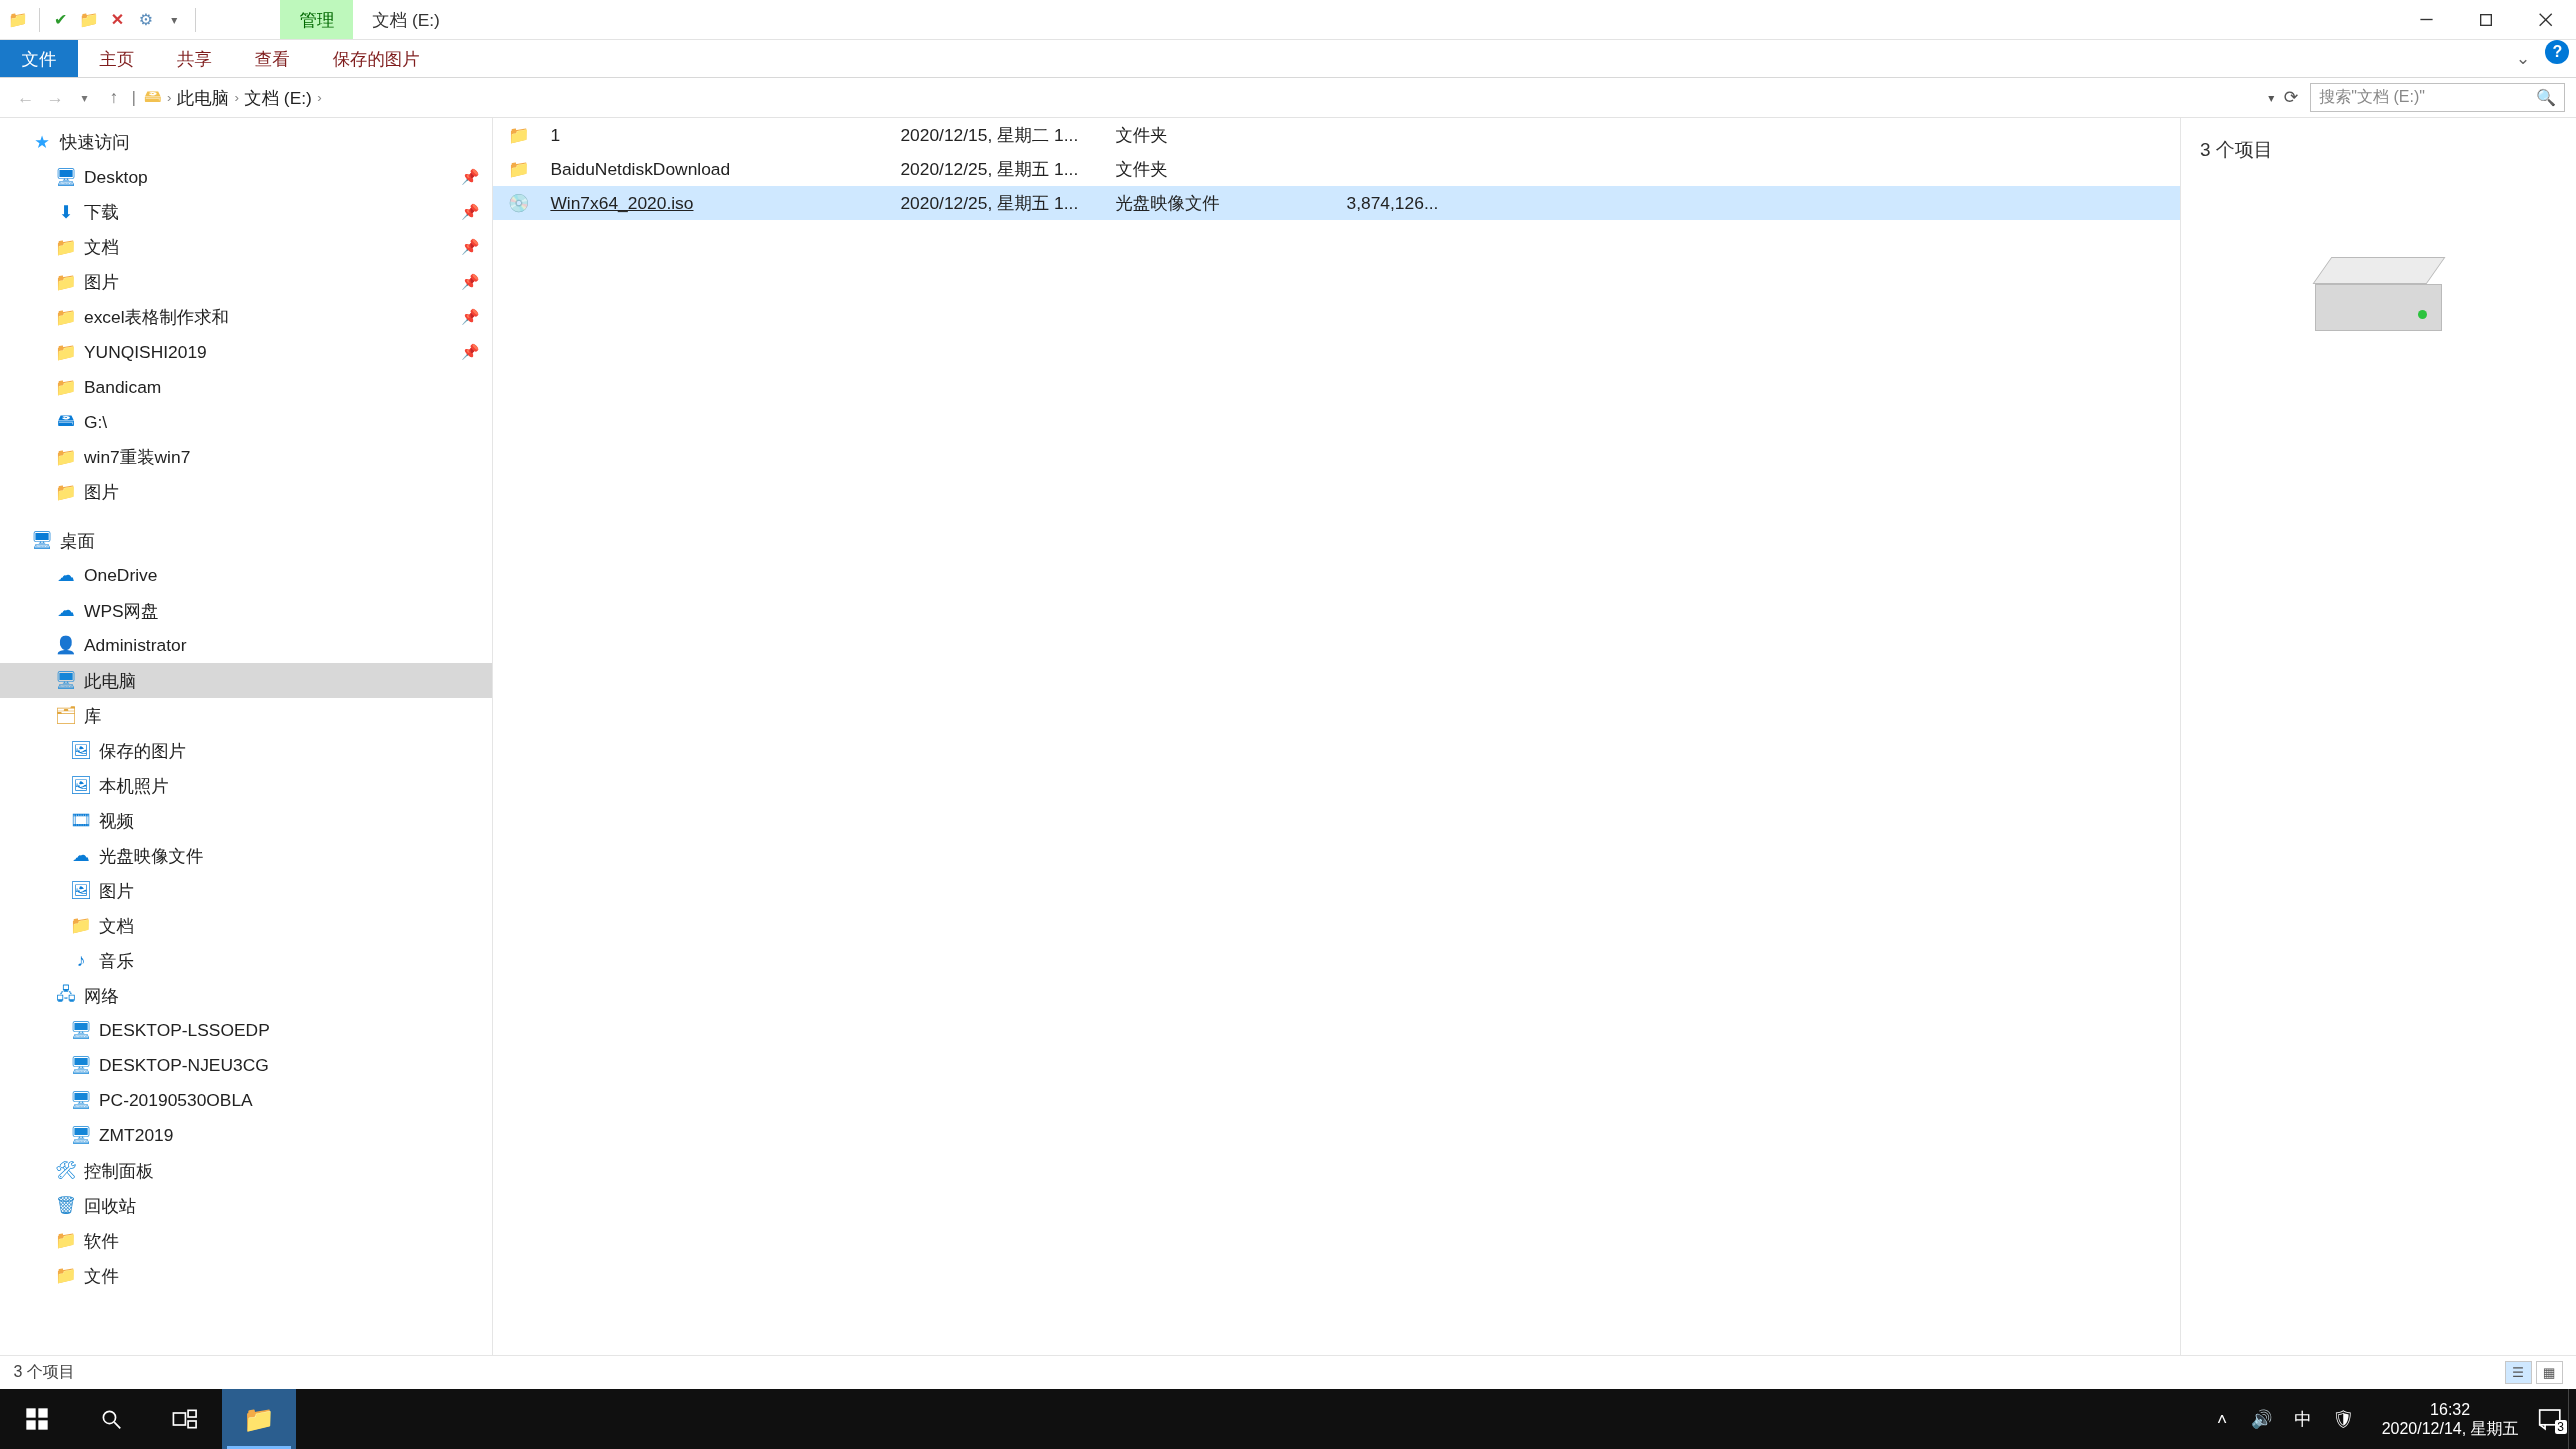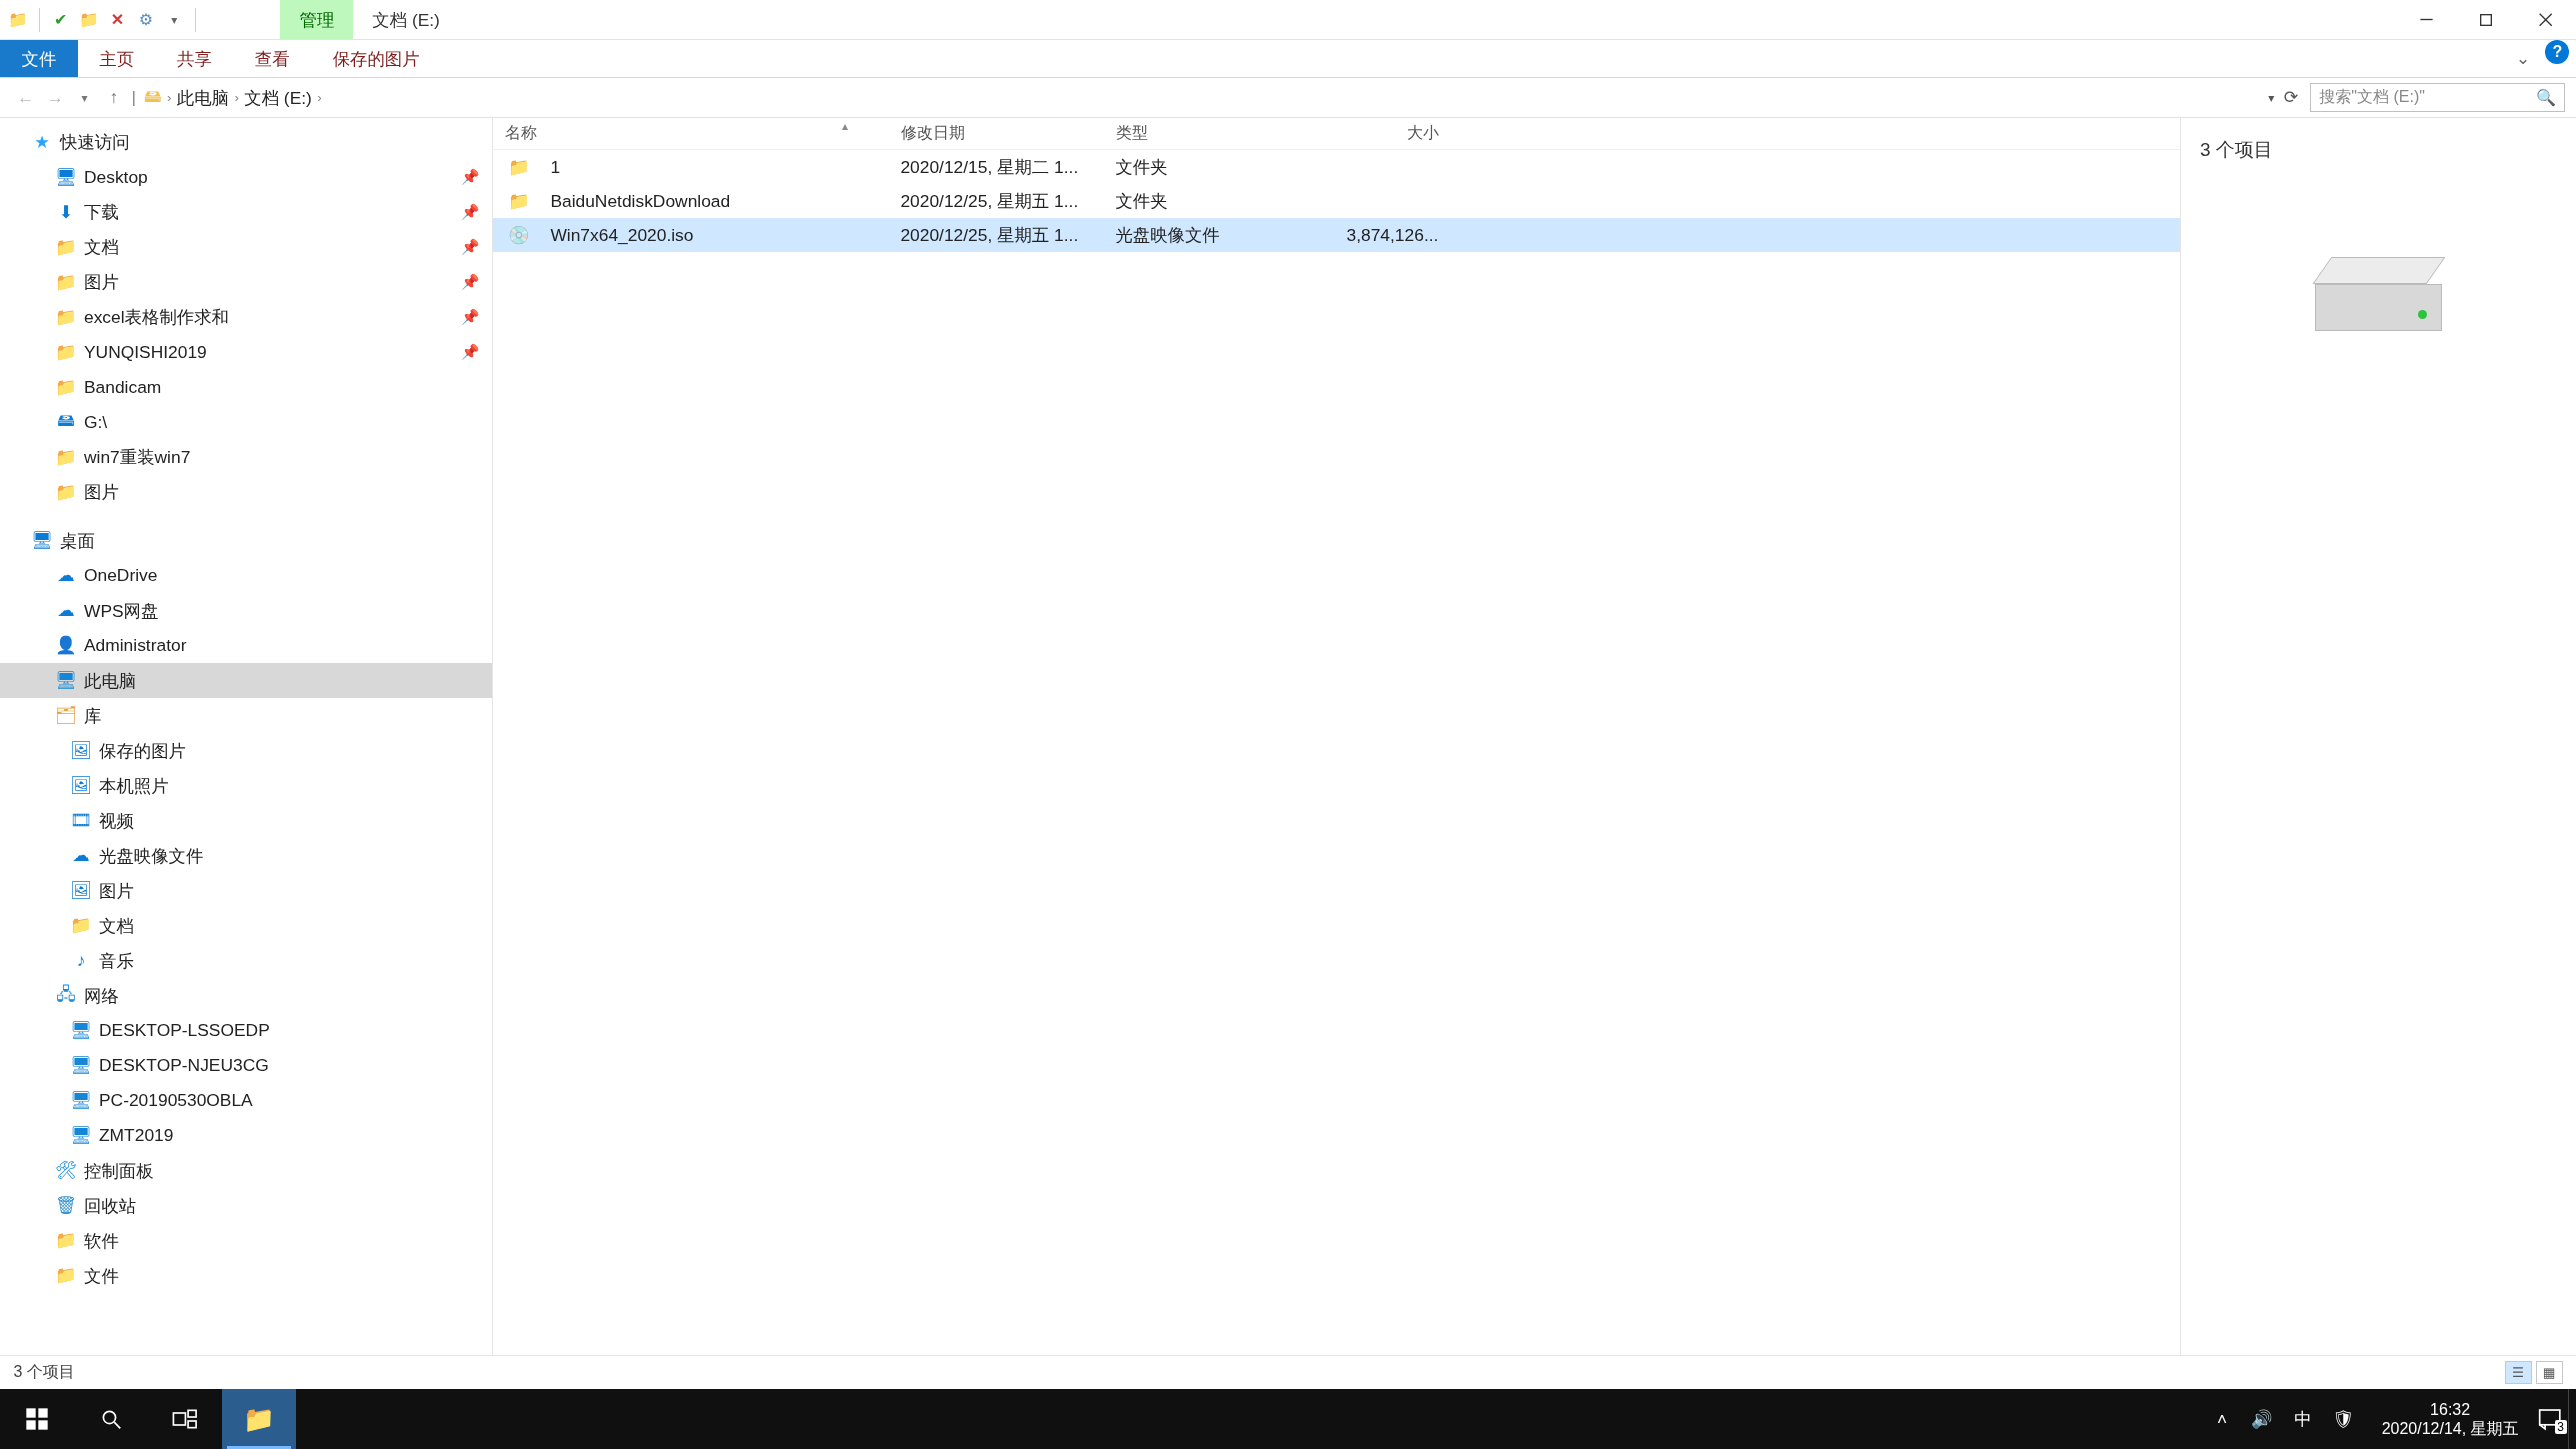--- a/index.html
+++ b/index.html
@@ -322,45 +322,38 @@
           <span>软件</span>
         </div>
     <div class="tree-item lv2">
           <span class="ico ic-folder">📁</span>
           <span>文件</span>
         </div>
   </div>
 
   <div class="filepane">
     <div class="listarea">
-      <div class="list-header">
-        <div class="col col-name">名称</div>
-        <span class="sort-indicator">▴</span>
-        <div class="col col-date">修改日期</div>
-        <div class="col col-type">类型</div>
-        <div class="col col-size">大小</div>
-      </div>
 
       <div class="row">
         <span class="ico ic-folder">📁</span>
         <div class="col col-name" style="width:350px;">1</div>
         <div class="col col-date">2020/12/15, 星期二 1...</div>
         <div class="col col-type">文件夹</div>
         <div class="col col-size"></div>
       </div>
       <div class="row">
         <span class="ico ic-folder">📁</span>
         <div class="col col-name" style="width:350px;">BaiduNetdiskDownload</div>
         <div class="col col-date">2020/12/25, 星期五 1...</div>
         <div class="col col-type">文件夹</div>
         <div class="col col-size"></div>
       </div>
       <div class="row selected">
         <span class="ico ic-disc">💿</span>
-        <div class="col col-name" style="width:350px;">Win7x64_2020.iso</div>
+        <div class="col col-name" style="width:350px;text-decoration:underline;">Win7x64_2020.iso</div>
         <div class="col col-date">2020/12/25, 星期五 1...</div>
         <div class="col col-type">光盘映像文件</div>
         <div class="col col-size">3,874,126...</div>
       </div>
     </div>
 
     <div class="preview">
       <div>3 个项目</div>
       <div class="preview-drive">
         <div class="drive-top"></div>

